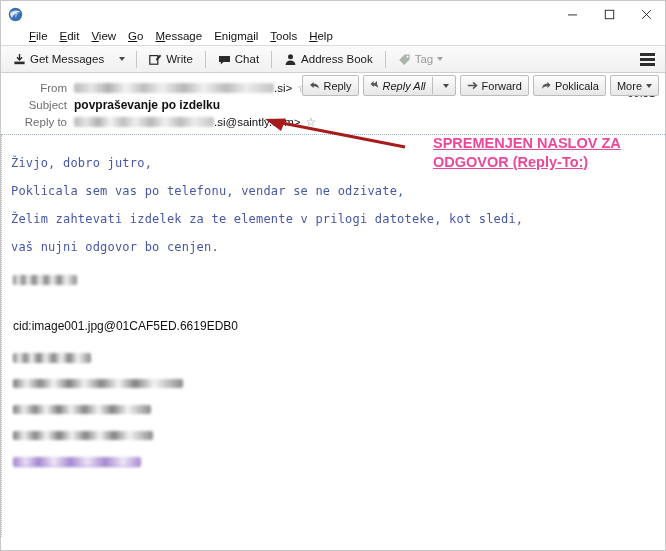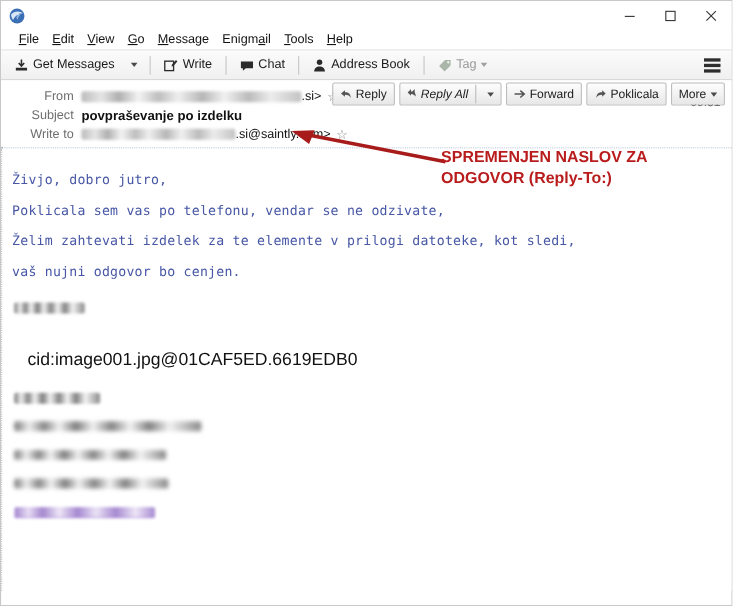--- a/index.html
+++ b/index.html
@@ -62,21 +62,21 @@
     color: #333;
   }
   .win-btn svg { display: block; }
 
   
   .menubar {
     height: 19px;
     background: #ffffff;
     display: flex;
     align-items: center;
-    padding-left: 10px;
+    padding-left: 22px;
     border-bottom: 1px solid #dcdcdc;
     box-sizing: border-box;
   }
   .menu-item {
     font-size: 11.5px;
     color: #111;
     padding: 0 6px;
     line-height: 18px;
     white-space: nowrap;
   }
@@ -249,23 +249,23 @@
   .sig-regards {
     font-family: "Liberation Sans", sans-serif;
     font-style: italic;
     font-weight: bold;
     font-size: 12px;
     color: #111;
     padding: 0 0 0 9px;
   }
   .cidline {
     font-family: "Liberation Sans", sans-serif;
-    font-size: 16px;
+    font-size: 12px;
     color: #111;
-    padding-left: 23px;
+    padding-left: 11px;
   }
   .sigblock { padding-left: 11px; }
   .sig-redact {
     height: 9px;
     border-radius: 2px;
     background: linear-gradient(90deg,
       rgba(60,60,60,.70) 0%, rgba(190,190,190,.25) 8%,
       rgba(70,70,70,.65) 16%, rgba(200,200,200,.2) 24%,
       rgba(65,65,65,.68) 33%, rgba(195,195,195,.22) 42%,
       rgba(70,70,70,.66) 52%, rgba(200,200,200,.2) 62%,
@@ -283,28 +283,29 @@
       rgba(130,90,190,.72) 45%, rgba(195,170,228,.32) 58%,
       rgba(128,88,188,.7) 72%, rgba(198,172,229,.3) 86%,
       rgba(132,92,192,.72) 100%);
     filter: blur(1.5px);
     border-bottom: 1.5px solid rgba(140,100,200,.55);
   }
 
   
   .annot {
     position: absolute;
-    left: 400px;
+    left: 432px;
     top: 133px;
     font-family: "Liberation Sans", sans-serif;
     font-size: 14.5px;
     font-weight: bold;
-    color: #b91c1c;
+    color: #ec4899;
     line-height: 19px;
     white-space: nowrap;
+    text-decoration: underline;
   }
   .annot-arrow {
     position: absolute;
     left: 0; top: 0;
     width: 666px; height: 551px;
     pointer-events: none;
   }
 </style>
 </head>
 <body>
@@ -417,21 +418,21 @@
         <span class="star">☆</span>
       </div>
     </div>
 
     <div class="hrow">
       <div class="hlabel">Subject</div>
       <div class="hvalue bold">povpraševanje po izdelku</div>
     </div>
 
     <div class="hrow">
-      <div class="hlabel">Write to</div>
+      <div class="hlabel">Reply to</div>
       <div class="hvalue">
         <span class="redact" style="width:140px"></span>
         <span>.si@saintly.com&gt;</span>
         <span class="star">☆</span>
       </div>
     </div>
 
     <div class="hdr-time">09:31</div>
 
     <div class="hdr-buttons">

